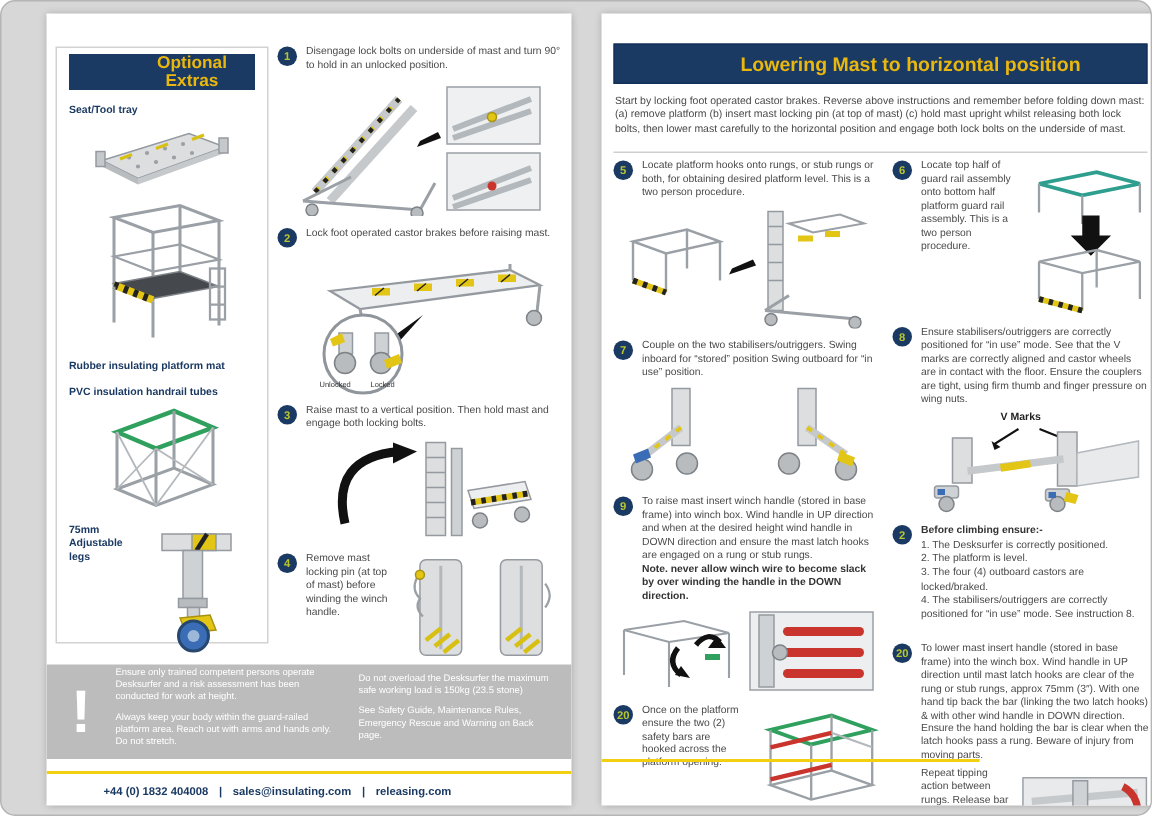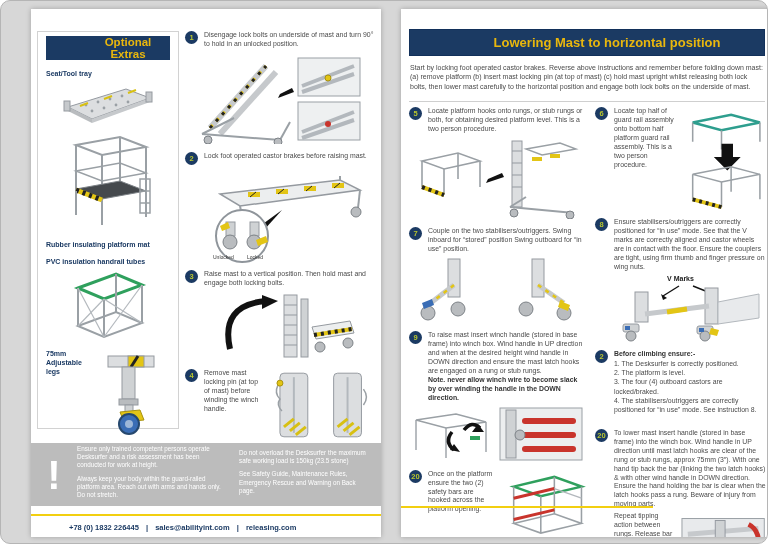--- a/index.html
+++ b/index.html
@@ -279,23 +279,23 @@
         <div>Always keep your body within the guard-railed platform area. Reach out with arms and hands only. Do not stretch.</div>
       </div>
       <div class="warn-col c2">
         <div>Do not overload the Desksurfer the maximum safe working load is 150kg (23.5 stone)</div>
         <div>See Safety Guide, Maintenance Rules, Emergency Rescue and Warning on Back page.</div>
       </div>
     </div>
 
     <div class="gold-line" style="left:0;top:505px;width:350px;"></div>
     <div class="contact">
-      <span>+78 (0) 1832 226445</span>
+      <span>+44 (0) 1832 404008</span>
       <span>|</span>
-      <span>sales@abilityint.com</span>
+      <span>sales@insulating.com</span>
       <span>|</span>
       <span>releasing.com</span>
     </div>
   </div>
 
   <div class="page right-page">
     <div class="navy-bar lowering-title">Lowering Mast to horizontal position</div>
     <div class="intro">Start by locking foot operated castor brakes. Reverse above instructions and remember before folding down mast: (a) remove platform (b) insert mast locking pin (at top of mast) (c) hold mast upright whilst releasing both lock bolts, then lower mast carefully to the horizontal position and engage both lock bolts on the underside of mast.</div>
     <div class="divider"></div>
 

